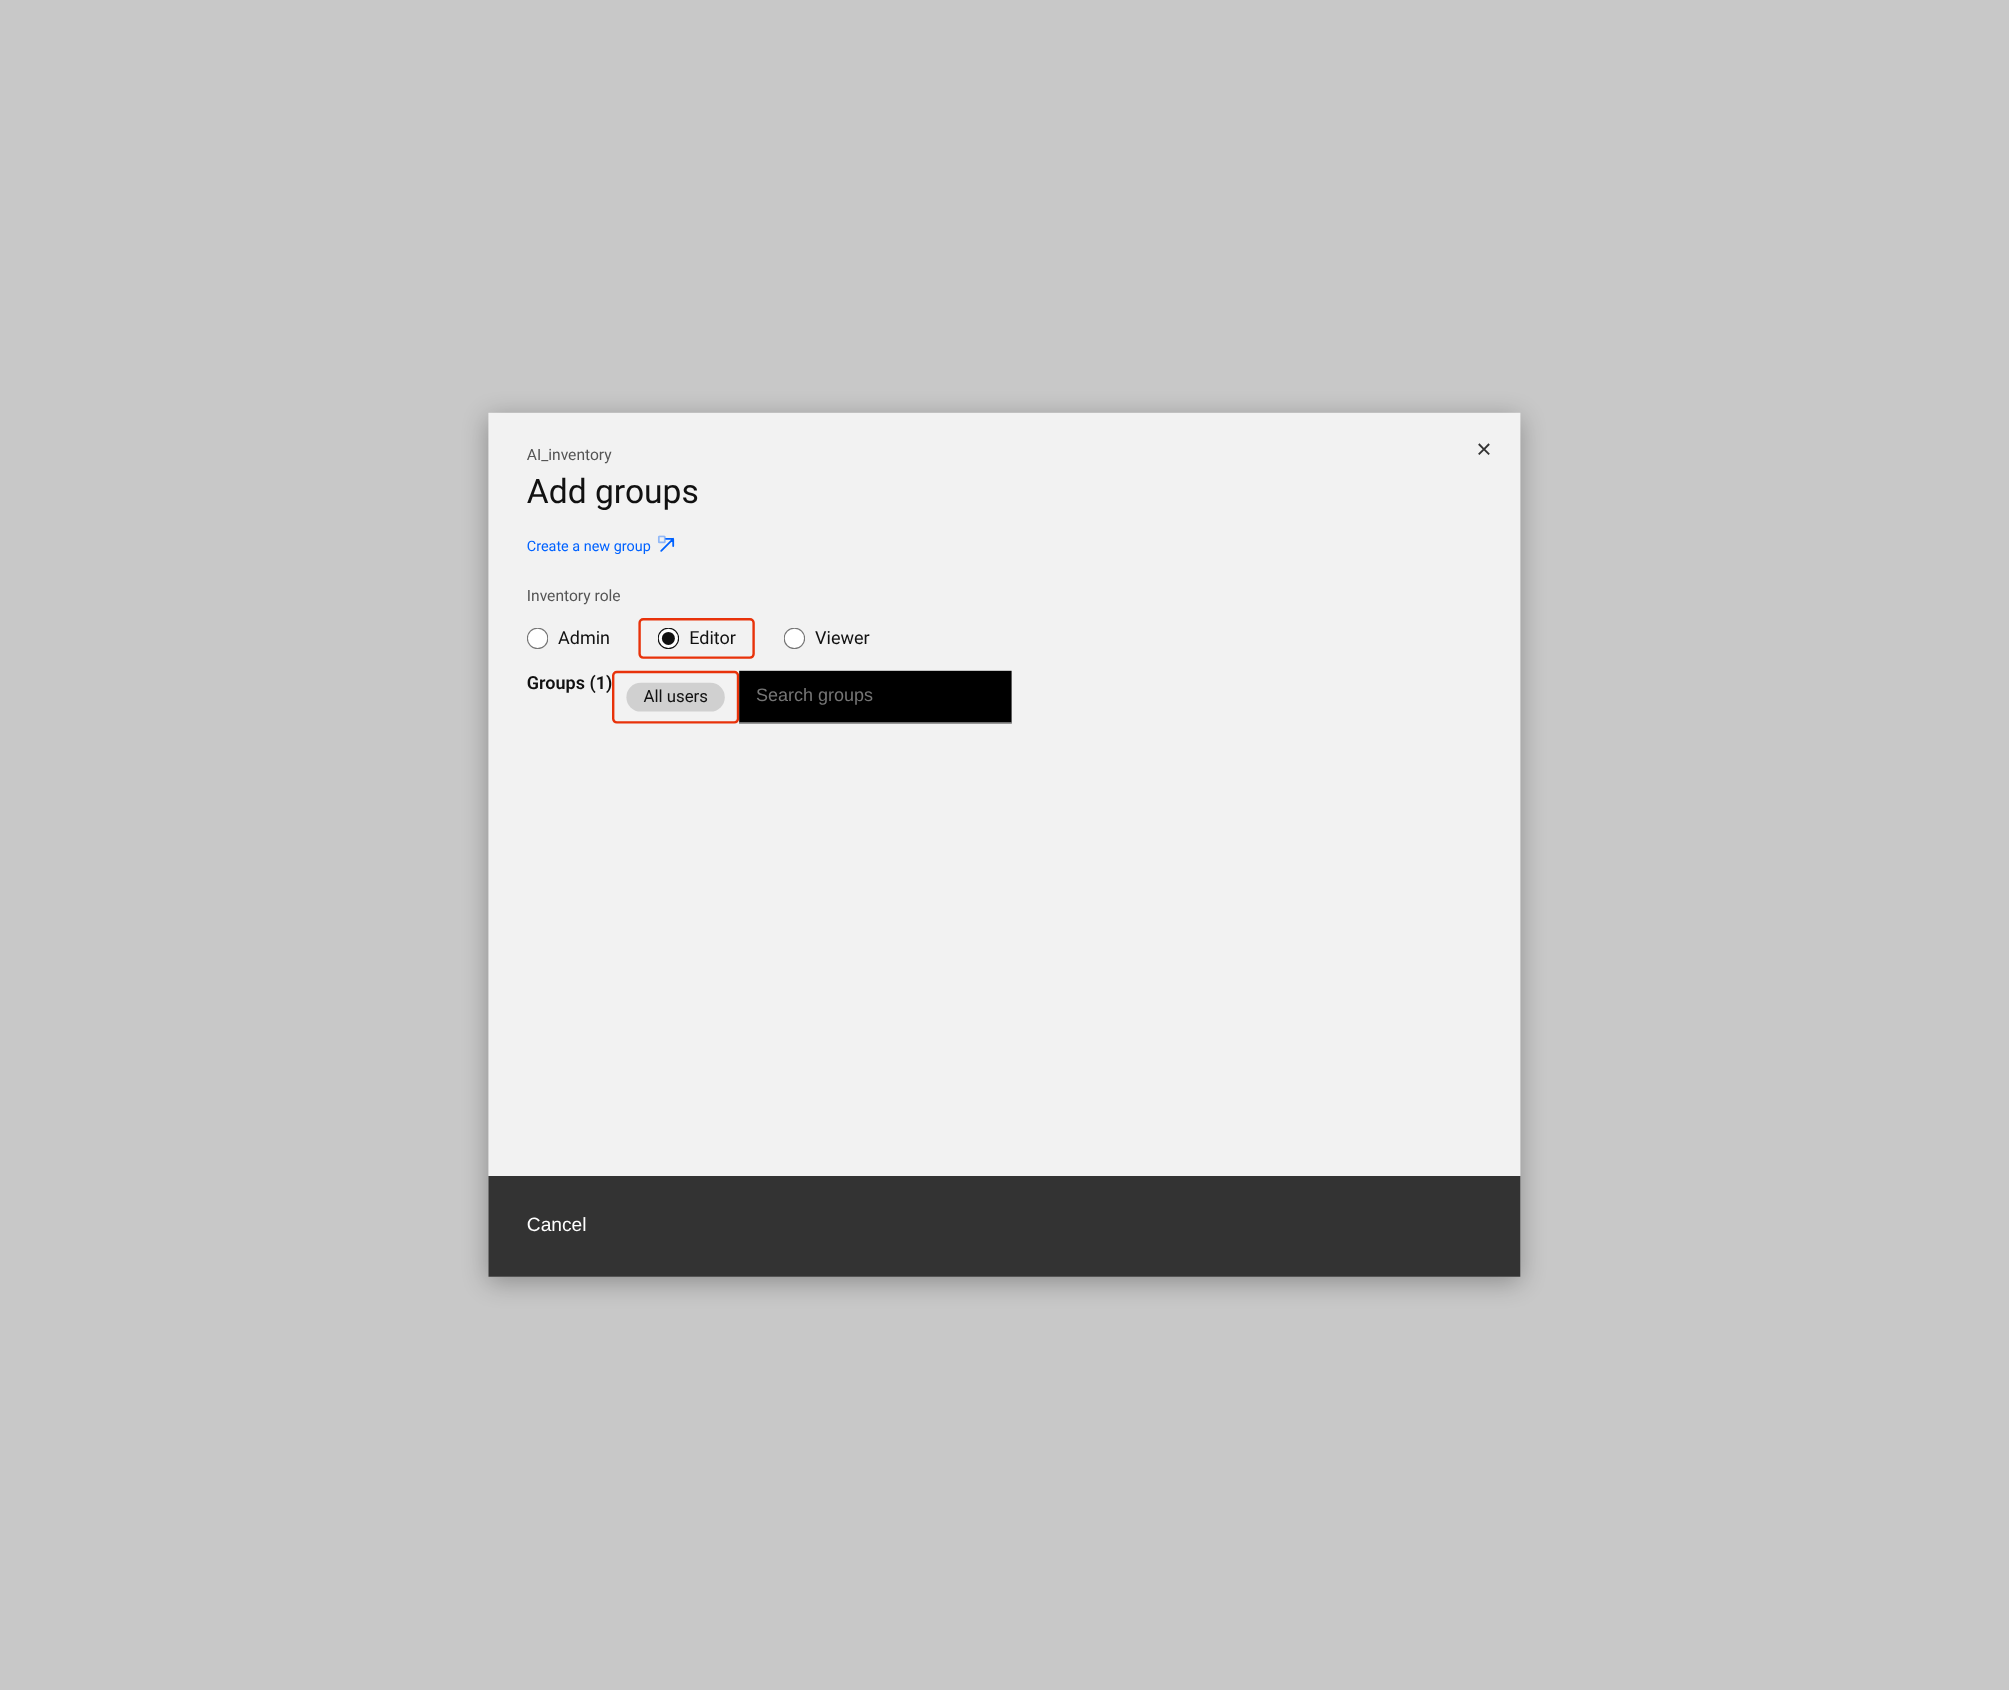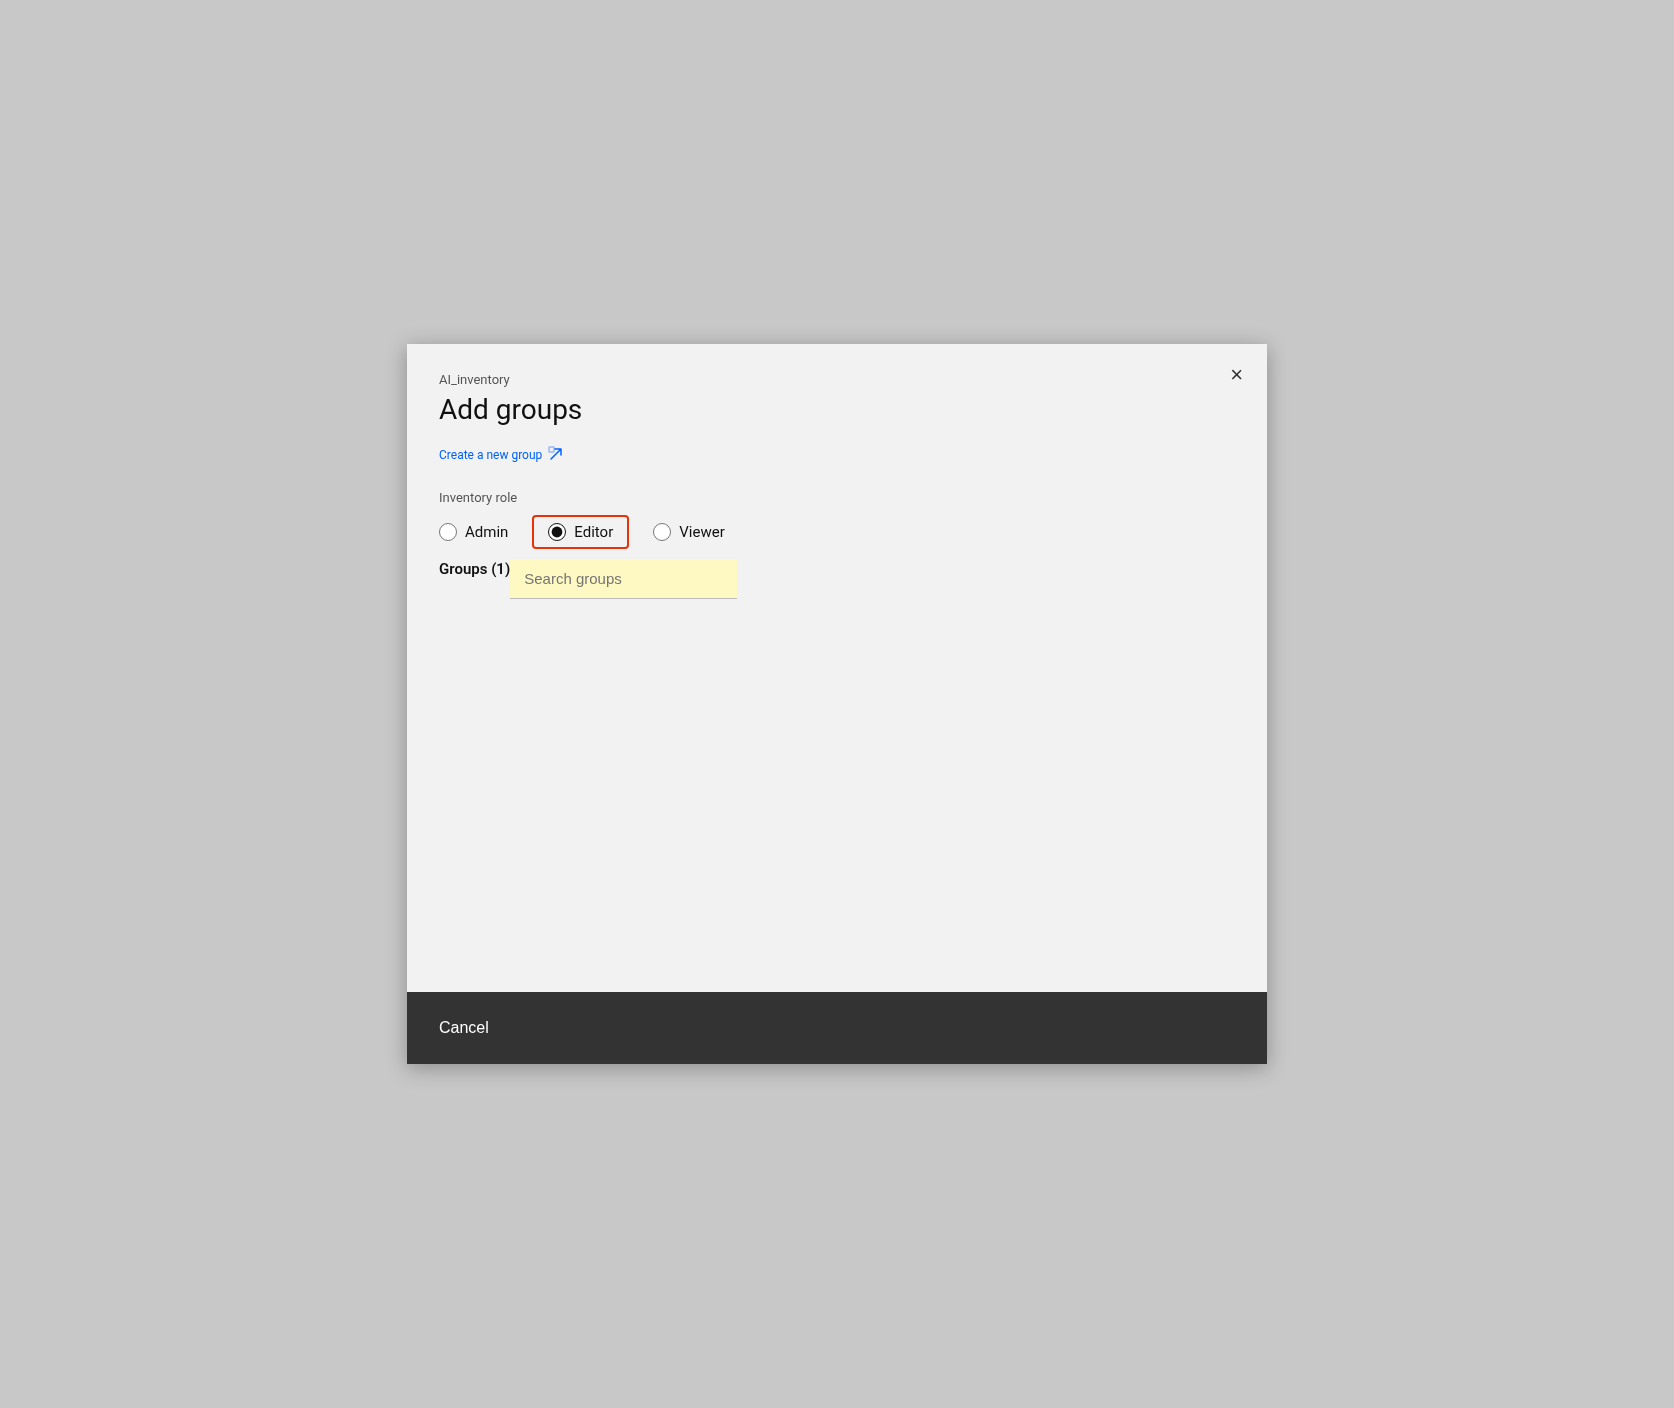--- a/index.html
+++ b/index.html
@@ -140,37 +140,37 @@
       background: #d0d0d0;
       border-radius: 20px;
       padding: 4px 14px;
       font-size: 14px;
       color: #111;
       display: inline-block;
     }
 
     .search-container {
       border-bottom: 1px solid #bbb;
-      background: #fef9c3;
+      background: #000000;
       padding: 10px 14px;
       margin-top: 0;
     }
 
     .search-input {
       width: 100%;
       border: none;
       outline: none;
       font-size: 15px;
       color: #888;
       background: transparent;
     }
 
     .dialog-footer {
       display: flex;
-      height: 72px;
+      height: 84px;
       margin-top: auto;
     }
 
     .cancel-btn {
       flex: 1;
       background: #333;
       color: #fff;
       border: none;
       font-size: 16px;
       cursor: pointer;
@@ -246,20 +246,23 @@
         <span>Viewer</span>
       </label>
     </div>
 
 
     <div class="groups-area">
       <div class="groups-header-row">
         <span class="groups-label">Groups (1)</span>
       </div>
 
+      <div class="groups-selected-area">
+        <span class="tag">All users</span>
+      </div>
 
       <div class="search-container">
         <input class="search-input" type="text" placeholder="Search groups" style="">
       </div>
     </div>
 
   </div>
 
   <div class="dialog-footer">
     <button class="cancel-btn">Cancel</button>

